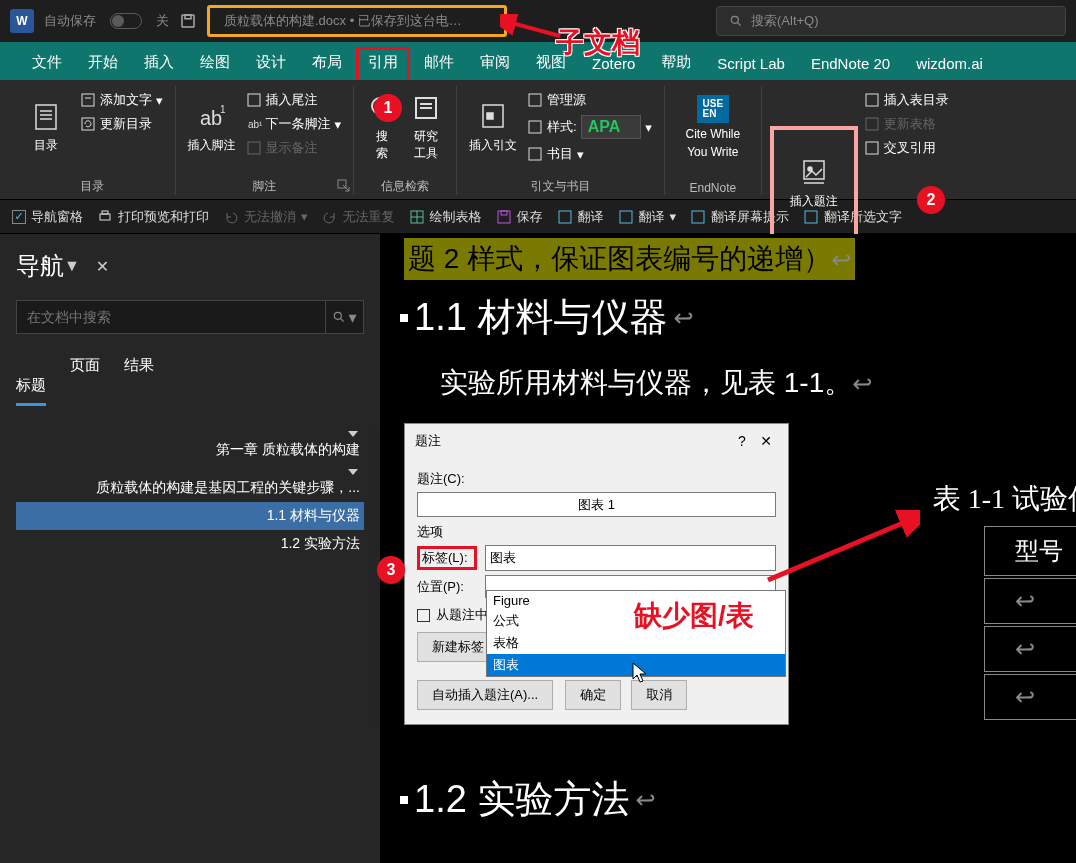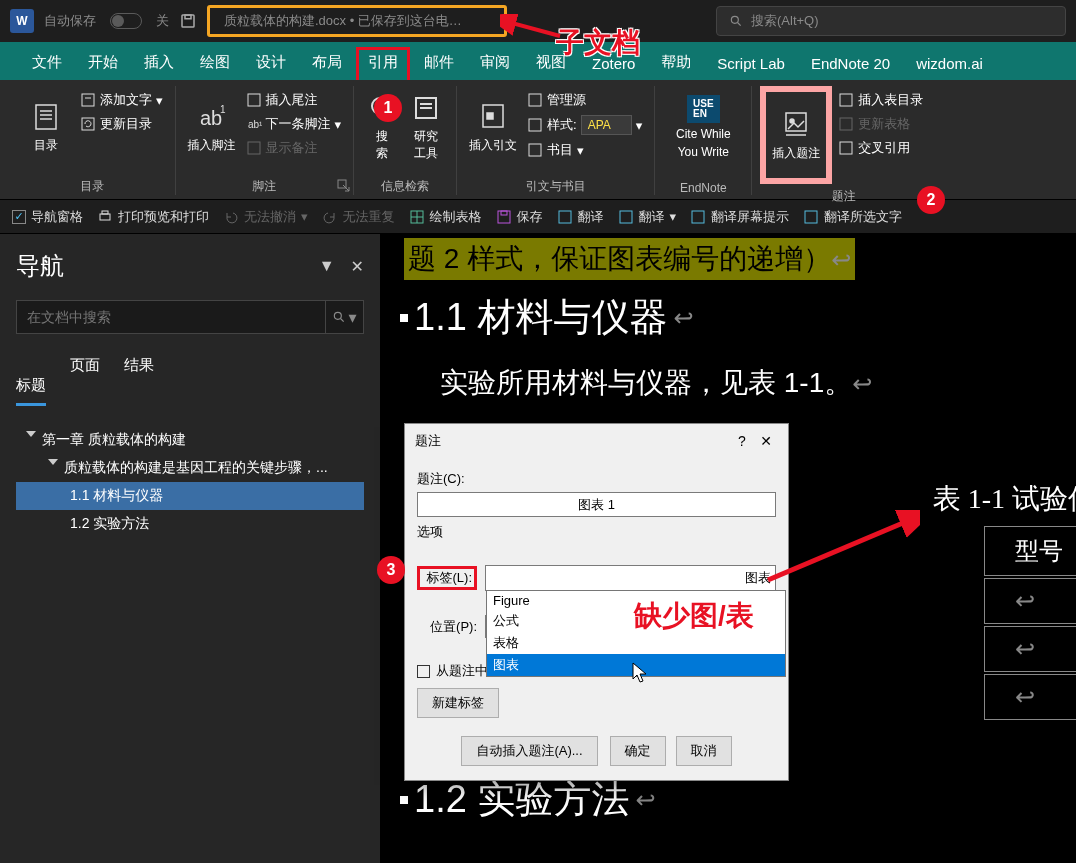--- a/index.html
+++ b/index.html
@@ -25,45 +25,45 @@
 .rgroup { display:flex; flex-direction:column; align-items:center; padding:0 8px; border-right:1px solid #404040; position:relative; }
 .rgroup:last-child { border-right:none; }
 .rgroup-body { display:flex; gap:2px; flex:1; align-items:flex-start; }
 .rgroup-label { font-size:12px; color:#bbb; padding-top:4px; }
 .bigbtn { display:flex; flex-direction:column; align-items:center; justify-content:center; width:56px; height:82px; color:#fff; font-size:12px; gap:4px; cursor:pointer; }
 .bigbtn svg { width:32px; height:32px; }
 .smallrow { display:flex; align-items:center; gap:4px; color:#fff; font-size:13px; padding:3px 4px; white-space:nowrap; cursor:pointer; }
 .smallrow svg { width:16px; height:16px; }
 .smallrow.disabled { color:#666; }
 .stackcol { display:flex; flex-direction:column; gap:0; padding-top:2px; }
-.style-select { background:#3a3a3a; border:1px solid #555; color:#fde047; font-size:12px; padding:2px 20px 2px 6px; }
+.style-select { background:#3a3a3a; border:1px solid #555; color:#22c55e; font-size:16px; padding:2px 20px 2px 6px;font-weight:bold; }
 .corner-launcher { position:absolute; right:2px; bottom:2px; width:14px; height:14px; }
-.highlight-box { border:6px solid #fca5a5; padding:2px; }
+.highlight-box { border:4px solid #fca5a5; padding:12px;margin-top:40px; }
 
 
 .qat { height:34px; background:#1e1e1e; display:flex; align-items:center; padding:0 12px; gap:14px; font-size:13px; color:#ddd; border-bottom:1px solid #000; }
 .qat-item { display:flex; align-items:center; gap:5px; cursor:pointer; white-space:nowrap; }
 .qat-item.disabled { color:#666; }
 .qat-item svg { width:16px; height:16px; }
 .checkbox { width:14px; height:14px; border:1px solid #888; display:inline-flex; align-items:center; justify-content:center; }
 .checkbox.checked::after { content:"✓"; color:#4fc3f7; font-size:11px; }
 
 
 .main { display:flex; height:629px; }
 .nav-pane { width:380px; background:#262626; padding:16px; color:#fff; }
-.nav-title { font-size:24px; display:flex; align-items:center; justify-content:space-between; }
+.nav-title { font-size:24px; display:flex; align-items:center; }
 .nav-close { display:flex; gap:16px; font-size:16px; color:#ccc; }
 .nav-search { margin-top:18px; display:flex; }
 .nav-search input { flex:1; background:#1a1a1a; border:1px solid #444; color:#8a8a8a; padding:8px 10px; font-size:14px; }
 .nav-search-btn { width:38px; background:#1a1a1a; border:1px solid #444; border-left:none; display:flex; align-items:center; justify-content:center; }
 .nav-tabs { display:flex; gap:24px; margin-top:22px; font-size:15px; }
 .nav-tab { padding-bottom:8px; cursor:pointer; }
 .nav-tab.active { border-bottom:3px solid #3a96dd;margin-top:20px; }
 .outline { margin-top:20px; font-size:14px; }
-.outline-item { padding:5px 4px 5px 10px; display:flex; align-items:flex-start; gap:4px; cursor:pointer; }
+.outline-item { padding:5px 4px 5px 10px; display:flex; align-items:flex-end; gap:4px; cursor:pointer;flex-direction:column; }
 .outline-item.sel { background:#3a6ea5; color:#fff; }
 .tri { display:inline-block; width:0; height:0; border-left:5px solid transparent; border-right:5px solid transparent; border-top:6px solid #ccc; margin-right:2px; }
 
 .doc-area { flex:1; background:#000; position:relative; overflow:hidden; }
 .hl-text { background:#7a7a00; color:#000; font-size:28px; font-family:"SimSun",serif; padding:2px 4px; position:absolute; top:4px; left:24px; }
 .para-mark { color:#888; font-size:24px; }
 .h11 { position:absolute; top:58px; left:20px; font-size:38px; font-family:"SimHei",sans-serif; color:#fff; display:flex; align-items:center; gap:6px; }
 .bullet { width:8px; height:8px; background:#fff; }
 .body-text { position:absolute; top:130px; left:60px; font-size:28px; font-family:"SimSun",serif; color:#fff; }
 .table-caption { position:absolute; top:246px; right:-20px; font-size:28px; font-family:"SimSun",serif; color:#fff; }
@@ -72,28 +72,28 @@
 .h12 { position:absolute; top:540px; left:20px; font-size:38px; font-family:"SimHei",sans-serif; color:#fff; display:flex; align-items:center; gap:6px; }
 
 
 .dialog { position:absolute; left:404px; top:423px; width:385px; background:#f0f0f0; border:1px solid #888; box-shadow:0 4px 20px rgba(0,0,0,.5); color:#000; font-size:13px; }
 .dlg-title { display:flex; align-items:center; padding:8px 10px; font-size:13px; }
 .dlg-title-text { flex:1; }
 .dlg-help, .dlg-close { width:24px; text-align:center; cursor:pointer; font-size:14px; }
 .dlg-body { padding:6px 12px 12px; }
 .dlg-label { margin:6px 0 4px; }
 .dlg-input { width:100%; border:1px solid #7a7a7a; padding:4px 6px; text-align:center; font-size:13px; background:#fff; }
-.dlg-row { display:flex; align-items:center; gap:8px; margin:24px 0;text-align:right; }
+.dlg-row { display:flex; align-items:center; gap:8px; margin:4px 0; }
 .dlg-row label { width:60px; }
 .dlg-select { flex:1; border:1px solid #7a7a7a; padding:3px 4px; background:#fff; position:relative; }
 .dlg-check-row { display:flex; align-items:center; gap:6px; margin:8px 0; }
 .dlg-check { width:13px; height:13px; border:1px solid #333; }
 .dlg-btn { border:1px solid #adadad; background:#e1e1e1; padding:5px 14px; cursor:pointer; font-size:13px; }
 .dlg-btn-row { display:flex; gap:12px; justify-content:flex-start; margin-top:8px; }
-.dlg-btn-row.bottom { justify-content:center; padding:10px 0 2px; }
+.dlg-btn-row.bottom { justify-content:flex-start; padding:10px 0 2px; }
 .label-box { border:3px solid #e81123; padding:0 2px; }
 .dropdown-list { position:absolute; left:486px; top:590px; width:300px; background:#fff; border:1px solid #767676; color:#000; font-size:13px; z-index:100; }
 .dropdown-list div { padding:2px 6px; cursor:pointer; }
 .dropdown-list div.sel { background:#0078d7; color:#fff; }
 
 
 .anno-circle { position:absolute; width:28px; height:28px; background:#e81123; border-radius:50%; color:#fff; display:flex; align-items:center; justify-content:center; font-size:16px; font-weight:bold; z-index:200; }
 .anno-text { position:absolute; font-size:28px; font-weight:bold; z-index:200; }
 .red-outline { color:#e81123; text-shadow:-1px -1px 0 #fff,1px -1px 0 #fff,-1px 1px 0 #fff,1px 1px 0 #fff; }
 .arrow-svg { position:absolute; z-index:150; pointer-events:none; }
@@ -255,21 +255,21 @@
               <rect x="2" y="2" width="12" height="12"></rect>
             </svg><span>书目</span> ▾</div>
       </div>
     </div>
     <div class="rgroup-label">引文与书目</div>
   </div>
 
   <div class="rgroup">
     <div class="rgroup-body">
       <div class="bigbtn" style="width:80px">
-        <div style="background:#0c4a6e;color:#fff;font-size:10px;font-weight:bold;padding:4px 6px;white-space:pre;line-height:1">USE
+        <div style="background:#0369a1;color:#fff;font-size:10px;font-weight:bold;padding:4px 6px;white-space:pre;line-height:1">USE
 EN</div>
         <span>Cite While</span>
         <span>You Write</span>
       </div>
     </div>
     <div class="rgroup-label">EndNote</div>
   </div>
 
   <div class="rgroup" style="border-right:none">
     <div class="rgroup-body">

